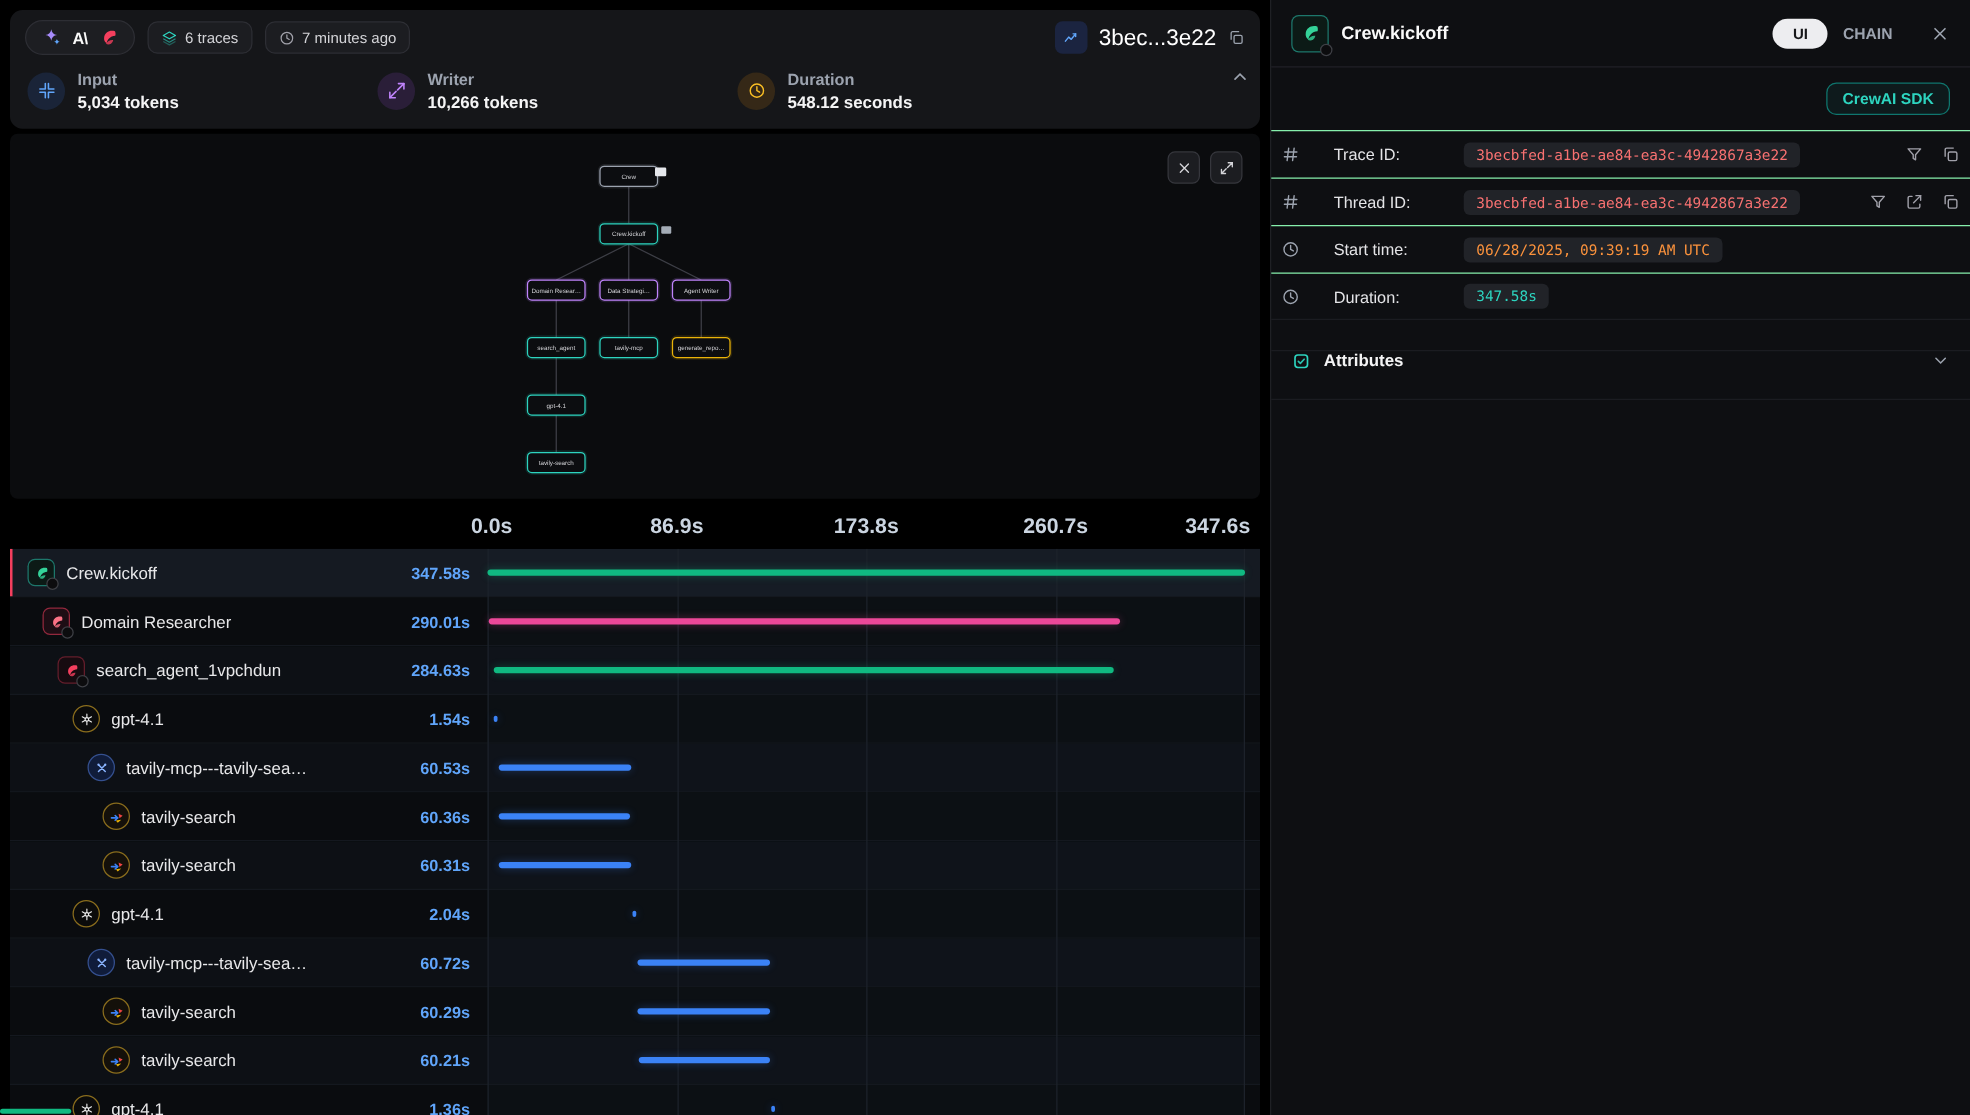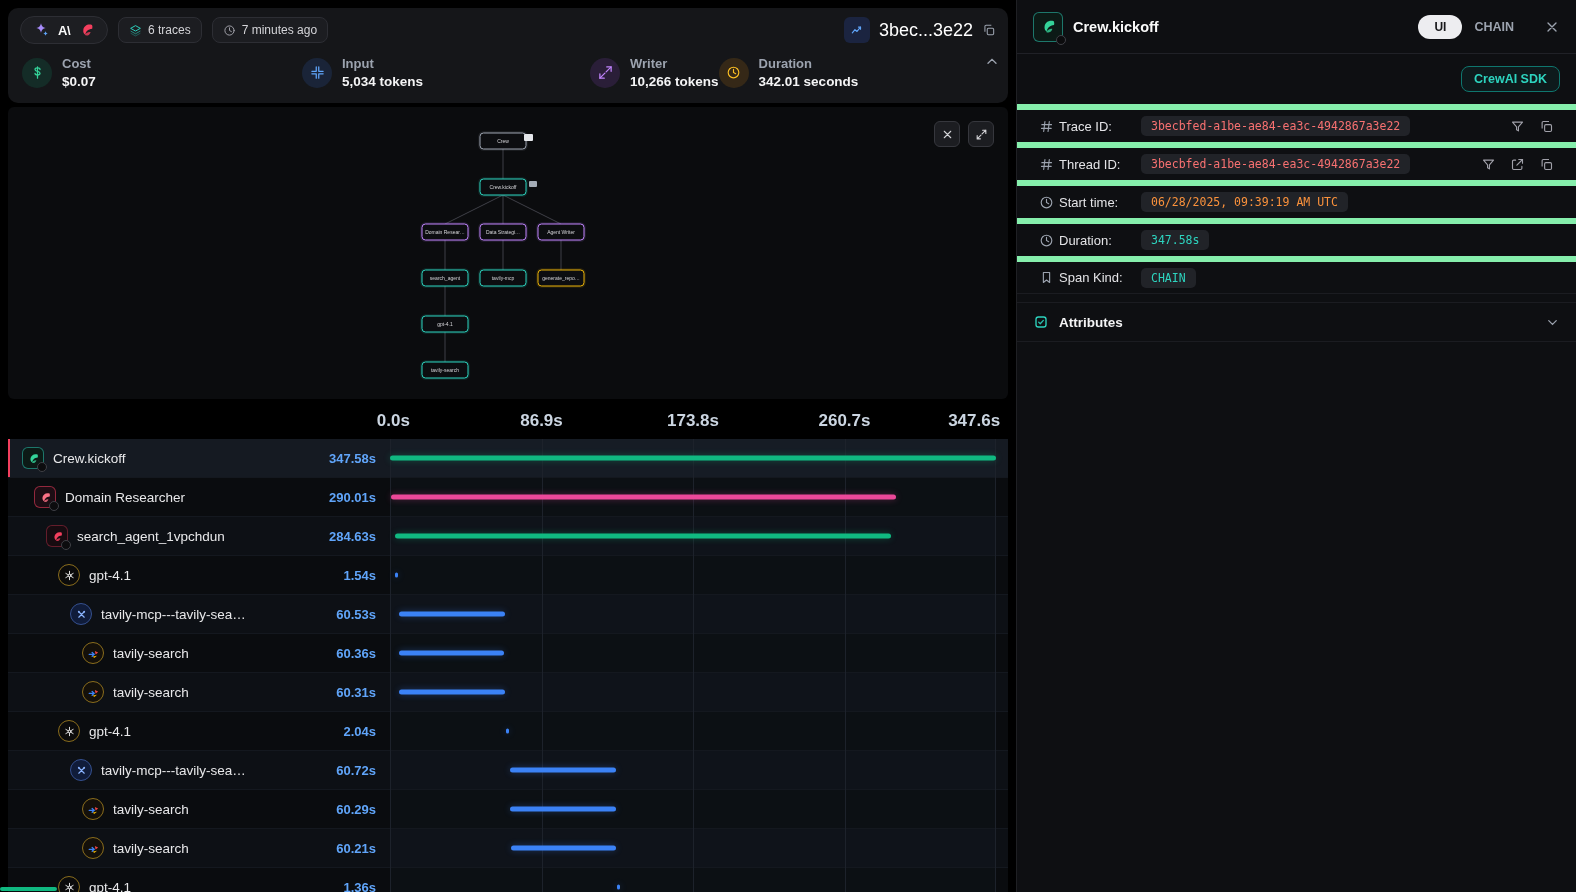--- a/index.html
+++ b/index.html
@@ -83,31 +83,31 @@
   .hicon{width:30px;height:30px}
   .hicon svg{width:17px;height:17px}
   .dtitle{font-size:14.5px;font-weight:700;color:#fafafa}
   .toggle{margin-left:auto;display:flex;align-items:center}
   .pill-ui{background:#ededf0;color:#18181b;font-weight:700;font-size:12px;padding:5px 16px;border-radius:999px;cursor:pointer}
   .pill-json{color:#9ca3af;font-weight:600;font-size:12.5px;padding:5px 12px;cursor:pointer}
   .dclose{color:#9ca3af;margin-left:8px;cursor:pointer;display:flex}
   .sdkrow{display:flex;justify-content:flex-end;padding:12px 16px;flex:0 0 auto}
   .sdkbadge{border:1px solid #0f766e;color:#2dd4bf;background:rgba(20,184,166,.07);font-weight:700;
     font-size:12.5px;padding:5px 12px;border-radius:8px;cursor:pointer}
-  .drow{display:flex;align-items:center;gap:4px;height:38px;padding:0 22px;border-top:6px solid #86efac}
+  .drow{display:flex;align-items:center;gap:26px;height:38px;padding:0 8px;border-top:1px solid #86efac}
   #dfields .drow:last-child{border-bottom:1px solid #1b1c21}
   .dicon{color:#9ca3af;display:flex;width:16px;flex:0 0 auto}
   .dicon svg{width:15px;height:15px}
   .dlabel{font-size:13px;color:#e4e4e7;white-space:nowrap;width:78px;flex:0 0 auto}
   .dvalue{background:#212328;border-radius:5px;padding:3px 10px;font-family:"DejaVu Sans Mono",monospace;
     font-size:11.5px;white-space:nowrap;cursor:pointer}
   .dactions{margin-left:auto;display:flex;gap:14px;color:#a1a1aa}
   .dact{display:flex;cursor:pointer}
   .dact svg{width:15px;height:15px}
-  .attr-row{margin-top:8px;height:40px;display:flex;align-items:center;gap:10px;padding:0 16px;
+  .attr-row{margin-top:24px;height:40px;display:flex;align-items:flex-start;gap:10px;padding:0 16px;
     border-top:1px solid #1b1c21;border-bottom:1px solid #1b1c21}
   .attr-label{font-weight:700;font-size:13.5px;color:#f4f4f5}
   .attr-chevron{margin-left:auto;color:#9ca3af;display:flex;cursor:pointer}
   .attr-chevron svg{width:15px;height:15px}
   .attr-ic{display:flex}
   .attr-ic svg{width:16px;height:16px}
 </style>
 </head>
 <body>
 
@@ -167,32 +167,20 @@
               </svg>
             </span>
         </div>
       </div>
       <div class="stats">
         <span class="collapse icw i16">
             <svg viewBox="0 0 24 24" fill="none" stroke="currentColor" stroke-width="2" stroke-linecap="round">
               <path d="M6 14l6-6 6 6"></path>
             </svg>
           </span>
-      <div class="stat">
-      <span class="stat-ic" style="color:#34d399;background:rgba(16,185,129,0.14)">
-              <svg viewBox="0 0 24 24" fill="none" stroke="currentColor" stroke-width="2" stroke-linecap="round">
-                <path d="M12 3v18"></path>
-                <path d="M16 7.2c0-1.6-1.8-2.7-4-2.7s-4 1.1-4 2.7 1.2 2.3 4 3 4 1.4 4 3-1.8 2.7-4 2.7-4-1.1-4-2.7"></path>
-              </svg>
-            </span>
-      <div>
-        <div class="stat-label">Cost</div>
-        <div class="stat-value">$0.07</div>
-      </div>
-    </div>
           <div class="stat">
       <span class="stat-ic" style="color:#60a5fa;background:rgba(59,130,246,0.14)">
               <svg viewBox="0 0 24 24" fill="none" stroke="currentColor" stroke-width="2" stroke-linecap="round" stroke-linejoin="round">
                 <path d="M10 3v7H3"></path>
                 <path d="M14 21v-7h7"></path>
                 <path d="M21 10h-7V3"></path>
                 <path d="M3 14h7v7"></path>
               </svg>
             </span>
       <div>
@@ -216,21 +204,21 @@
     </div>
           <div class="stat">
       <span class="stat-ic" style="color:#fbbf24;background:rgba(245,158,11,0.14)">
               <svg viewBox="0 0 24 24" fill="none" stroke="currentColor" stroke-width="1.8" stroke-linecap="round">
                 <circle cx="12" cy="12" r="8.5"></circle>
                 <path d="M12 7v5l3.5 2"></path>
               </svg>
             </span>
       <div>
         <div class="stat-label">Duration</div>
-        <div class="stat-value">342.01 seconds</div>
+        <div class="stat-value">548.12 seconds</div>
       </div>
     </div>
         </div>
     </div>
 
     <div class="graph">
       <svg class="g" id="graph-svg" viewBox="0 0 1000 292">
           <line x1="495" y1="42" x2="495" y2="72" stroke="#4b4c55" stroke-width="1" opacity=".8"></line>
           <line x1="495" y1="88" x2="437" y2="117" stroke="#4b4c55" stroke-width="1" opacity=".8"></line>
           <line x1="495" y1="88" x2="495" y2="117" stroke="#4b4c55" stroke-width="1" opacity=".8"></line>
@@ -622,32 +610,20 @@
               <circle cx="12" cy="12" r="8.5"></circle>
               <path d="M12 7v5l3.5 2"></path>
             </svg>
           </span>
       <span class="dlabel">Duration:</span>
       <span class="dvalue" style="color:#2dd4bf">347.58s</span>
       <span class="dactions">
         
       </span>
     </div>
-        <div class="drow">
-      <span class="dicon">
-            <svg viewBox="0 0 24 24" fill="none" stroke="currentColor" stroke-width="1.8" stroke-linejoin="round">
-              <path d="M7 4h10v16l-5-4-5 4z"></path>
-            </svg>
-          </span>
-      <span class="dlabel">Span Kind:</span>
-      <span class="dvalue" style="color:#2dd4bf">CHAIN</span>
-      <span class="dactions">
-        
-      </span>
-    </div>
       </div>
     <div class="attr-row">
       <span class="attr-ic">
           <svg viewBox="0 0 24 24" fill="none" stroke="#2dd4bf" stroke-width="2" stroke-linejoin="round" stroke-linecap="round">
             <rect x="4.5" y="4.5" width="15" height="15" rx="3.5"></rect>
             <path d="M8.5 12.2l2.4 2.4 4.6-5" opacity=".9"></path>
           </svg>
         </span>
       <span class="attr-label">Attributes</span>
       <span class="attr-chevron">

